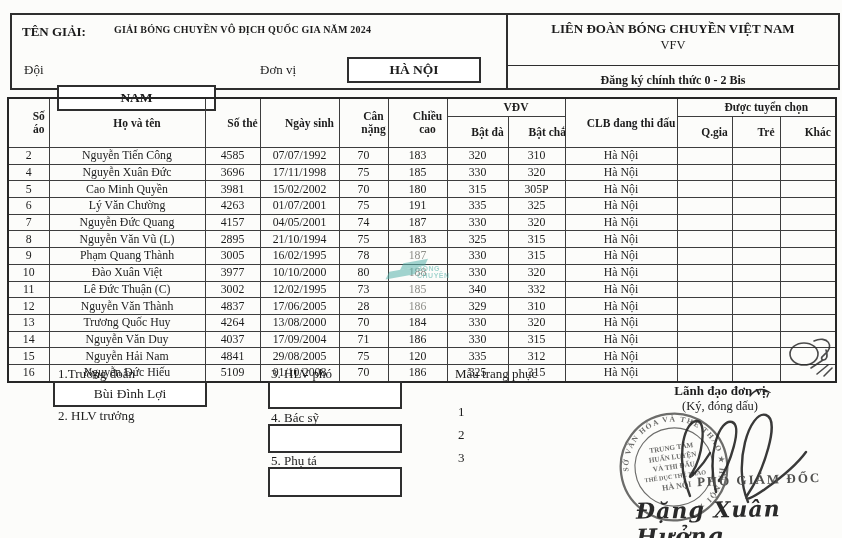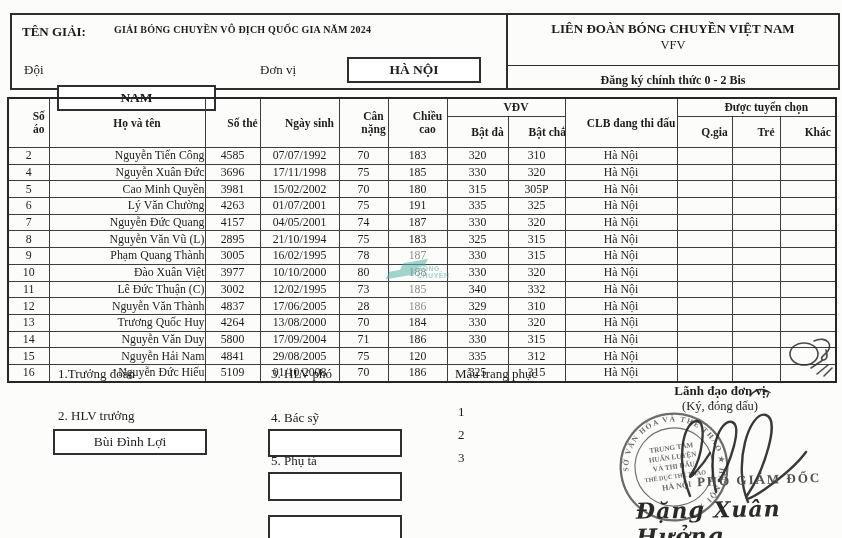--- a/index.html
+++ b/index.html
@@ -29,34 +29,34 @@
   
   .roster { position:absolute; left:7px; top:97px; width:829px; border-collapse:collapse;
     table-layout:fixed; border:2px solid #262626; background:transparent; }
   .roster th, .roster td { border:1px solid #3d3d3d; font-size:11.5px; text-align:center;
     vertical-align:middle; padding:0; line-height:1.1; overflow:hidden; white-space:nowrap; }
   .roster th { font-weight:bold;padding-left:20px; }
   .roster thead tr.h1 th { height:17px; }
   .roster thead tr.h2 th { height:30px; }
   .roster thead th.wrap { white-space:normal; }
   .roster tbody td { height:15.7px; font-size:11.8px; }
-  .roster td.name { text-align:right; }
+  .roster td.name { text-align:center; }
   .faded { color:#8e8e88; }
   
   .watermark { position:absolute; left:383px; top:253px; width:80px; height:48px;
     pointer-events:none; opacity:.55; }
   .wm-bar { position:absolute; background:#58b3ab; }
   .wm-b1 { left:6px; top:16px; width:26px; height:8px; transform:skewX(-35deg) rotate(-12deg); }
   .wm-b2 { left:20px; top:8px; width:22px; height:7px; transform:skewX(-35deg) rotate(-12deg); }
   .wm-txt { position:absolute; left:34px; top:12px; color:#58b3ab; font-size:7px;
     font-weight:bold; letter-spacing:.5px; font-family:"Liberation Sans", sans-serif; }
   
   .off-label { position:absolute; font-size:13px; }
   .off-box { position:absolute; border:2px solid #2e2e2e; background:#fff;
-    text-align:center; font-size:13.5px;margin-top:48px; }
+    text-align:center; font-size:13.5px; }
   .off-box span { display:inline-block; padding-top:3px; }
   .uniform-lbl { position:absolute; left:455px; top:366px; font-size:13px;text-align:right; }
   .uniform-item { position:absolute; left:458px; font-size:13px; }
   
   .sig-head { position:absolute; left:645px; top:383px; width:150px; text-align:center;
     font-weight:bold; font-size:13px; }
   .sig-sub { position:absolute; left:645px; top:399px; width:150px; text-align:center; font-size:12.5px; }
   .sig-title { position:absolute; left:697px; top:472px; font-size:13px; font-weight:bold;
     letter-spacing:2px; color:#4f4f4d; transform:rotate(-2deg); }
   .sig-name { position:absolute; left:636px; top:496px; width:200px; font-size:22px;
@@ -289,21 +289,21 @@
       <td>320</td>
       <td>Hà Nội</td>
       <td></td>
       <td></td>
       <td></td>
     </tr>
 
     <tr>
       <td>14</td>
       <td class="name">Nguyễn Văn Duy</td>
-      <td>5800</td>
+      <td>4037</td>
       <td>17/09/2004</td>
       <td>71</td>
       <td>186</td>
       <td>330</td>
       <td>315</td>
       <td>Hà Nội</td>
       <td></td>
       <td></td>
       <td></td>
     </tr>

